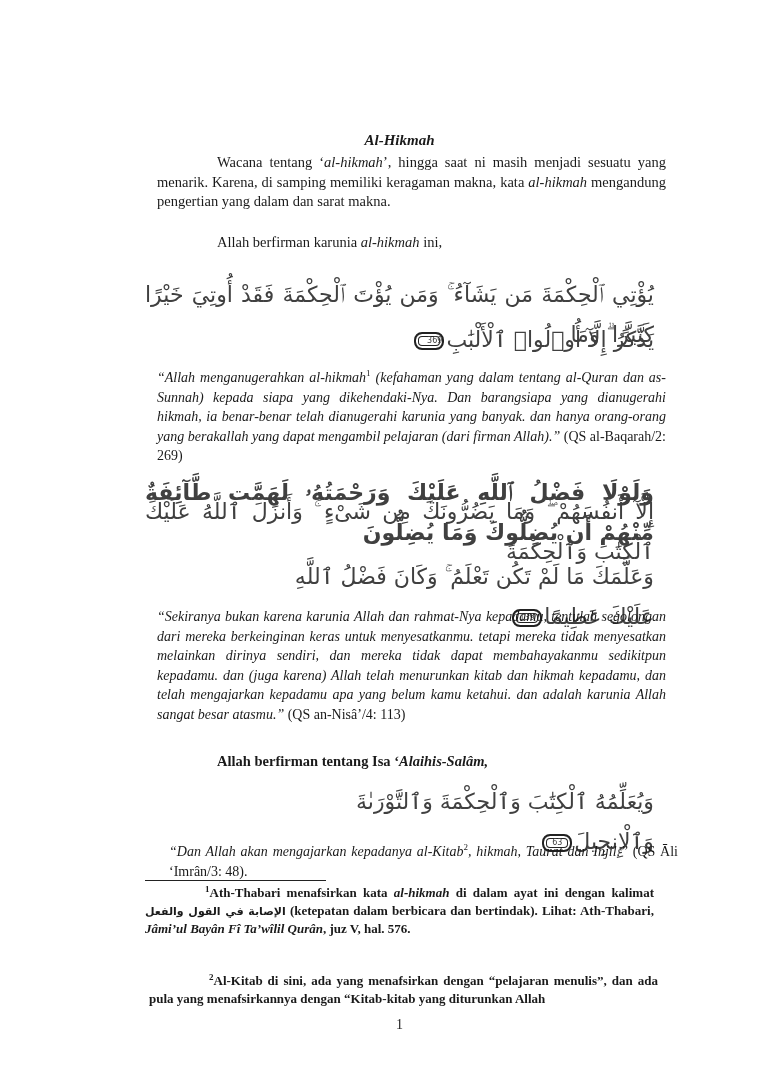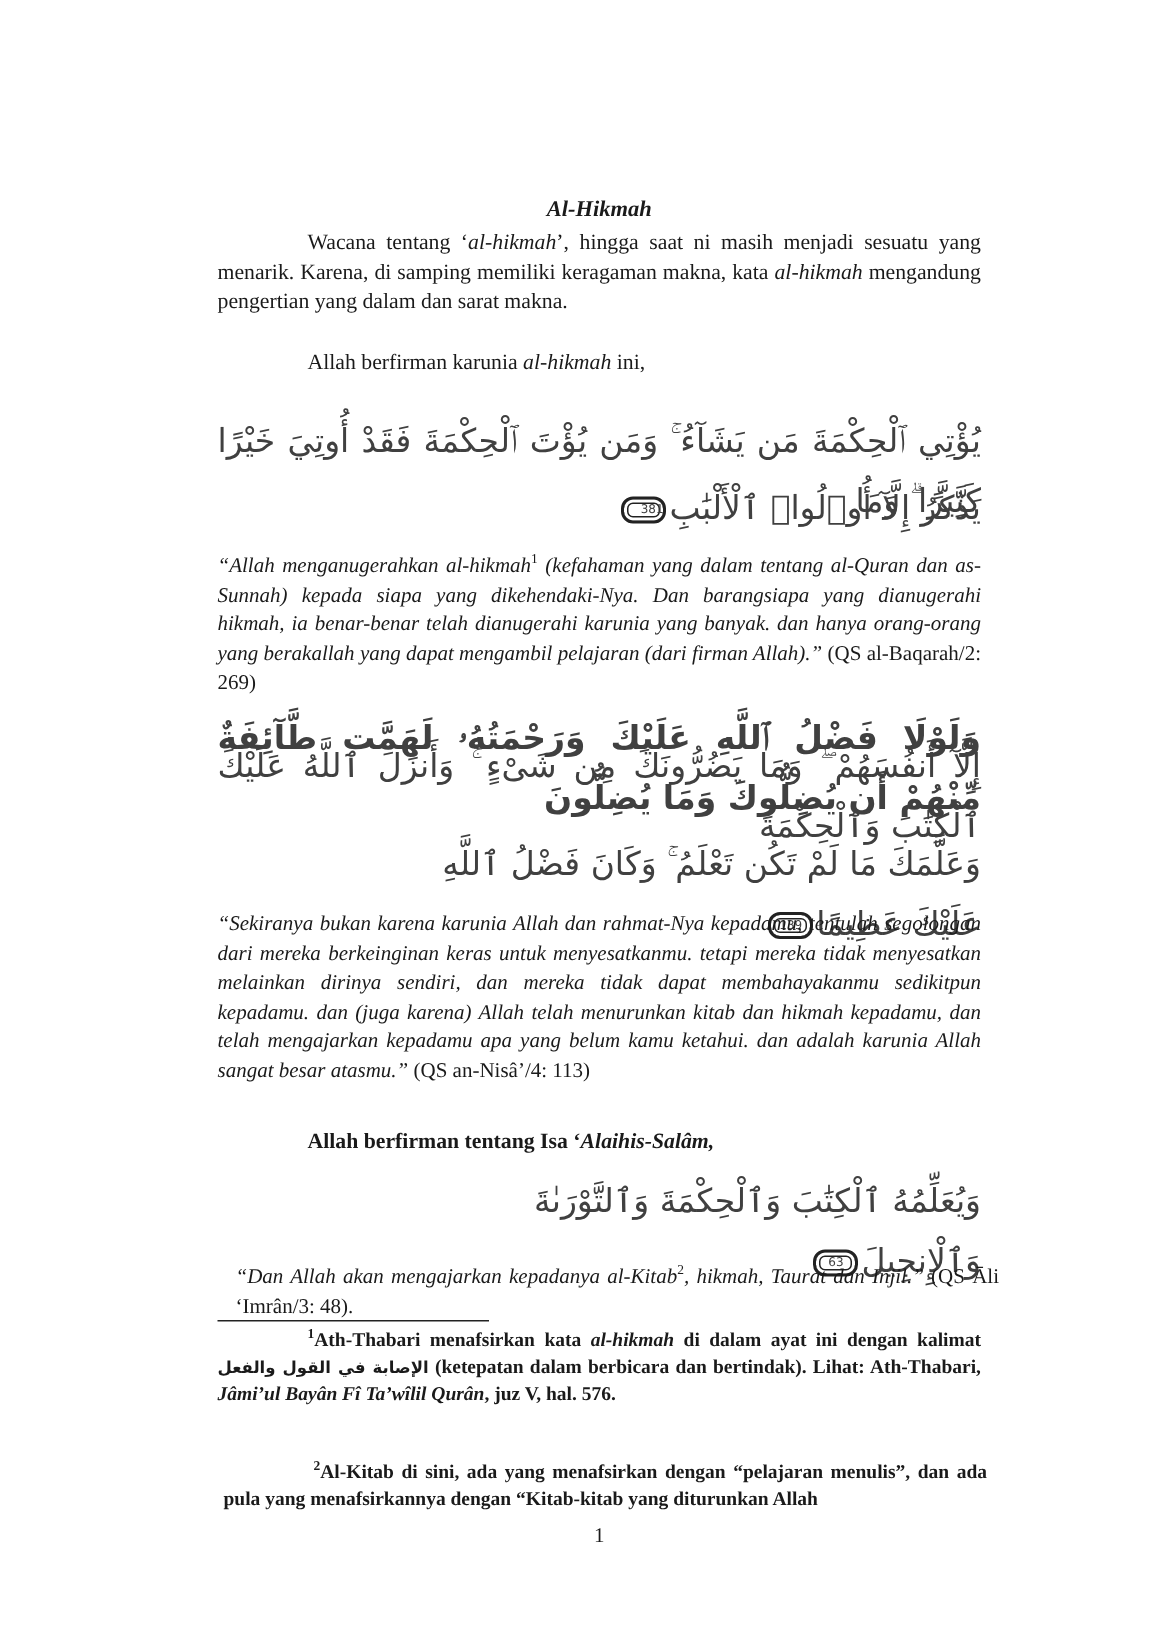--- a/index.html
+++ b/index.html
@@ -1,21 +1,21 @@
 <!DOCTYPE html>
 <html><head>
   <meta charset="utf-8">
   <style>
     html, body { margin: 0; padding: 0; background: #ffffff; }
     body { width: 768px; height: 1086px; position: relative; overflow: hidden;
            font-family: "Liberation Serif", "DejaVu Serif", serif; color: #1a1a1a; }
     .page { position: absolute; left: 145px; top: 0; width: 509px; }
     .title { position: absolute; top: 132px; left: 0; width: 509px; text-align: center;
              font-weight: bold; font-style: italic; font-size: 15px; }
-    .para { position: absolute; left: 0; width: 509px; font-size: 14.5px; line-height: 19.5px;
+    .para { position: absolute; left: 12px; width: 509px; font-size: 14.5px; line-height: 19.5px;
             text-align: justify; text-align-last: left; }
     .indent { text-indent: 60px; }
     .it { font-style: italic; }
     .quote { font-style: italic; font-size: 14px; line-height: 19.5px; }
     .arabic { position: absolute; left: 0; width: 509px; direction: rtl; text-align: justify;
               text-align-last: right; font-family: "DejaVu Sans", sans-serif; font-size: 22px;
               line-height: 40px; color: #404040; }
     .ayah-num { display: inline-block; width: 26px; height: 14px; border: 2px solid #222;
                 border-radius: 8px; font-size: 8px; line-height: 14px; text-align: center;
                 vertical-align: middle; margin: 0 2px; font-family: "DejaVu Sans", sans-serif;
@@ -35,21 +35,21 @@
 
 <div class="page">
 
   <div class="title">Al-Hikmah</div>
 
   <p class="para indent" style="top:153px; margin:0;"><span>Wacana tentang ‘</span><span class="it">al-hikmah</span><span>’, hingga saat ni masih menjadi sesuatu yang menarik. Karena, di samping memiliki keragaman makna, kata </span><span class="it">al-hikmah</span><span> mengandung pengertian yang dalam dan sarat makna.</span></p>
 
   <p class="para indent" style="top:233px; margin:0;"><span>Allah berfirman karunia </span><span class="it">al-hikmah</span><span> ini,</span></p>
 
   <div class="arabic" style="top:275px;">يُؤْتِي ٱلْحِكْمَةَ مَن يَشَآءُ ۚ وَمَن يُؤْتَ ٱلْحِكْمَةَ فَقَدْ أُوتِيَ خَيْرًا كَثِيرًا ۗ وَمَا</div>
-  <div class="arabic" style="top:320px;"><span>يَذَّكَّرُ إِلَّآ أُو۟لُوا۟ ٱلْأَلْبَٰبِ</span><span class="ayah-num">381</span></div>
+  <div class="arabic" style="top:320px;"><span>يَذَّكَّرُ إِلَّآ أُو۟لُوا۟ ٱلْأَلْبَٰبِ</span><span class="ayah-num">369</span></div>
 
   <p class="para quote" style="top:368px; margin:0;"><span>“Allah menganugerahkan al-hikmah</span><span class="sup">1</span><span> (kefahaman yang dalam tentang al-Quran dan as-Sunnah) kepada siapa yang dikehendaki-Nya. Dan barangsiapa yang dianugerahi hikmah, ia benar-benar telah dianugerahi karunia yang banyak. dan hanya orang-orang yang berakallah yang dapat mengambil pelajaran (dari firman Allah).”</span><span style="font-style:normal;"> (QS al-Baqarah/2: 269)</span></p>
 
   <div class="arabic" style="top:473px;font-weight:bold;">وَلَوْلَا فَضْلُ ٱللَّهِ عَلَيْكَ وَرَحْمَتُهُۥ لَهَمَّت طَّآئِفَةٌ مِّنْهُمْ أَن يُضِلُّوكَ وَمَا يُضِلُّونَ</div>
   <div class="arabic" style="top:492px;">إِلَّآ أَنفُسَهُمْ ۖ وَمَا يَضُرُّونَكَ مِن شَىْءٍ ۚ وَأَنزَلَ ٱللَّهُ عَلَيْكَ ٱلْكِتَٰبَ وَٱلْحِكْمَةَ</div>
   <div class="arabic" style="top:557px; text-align:right; text-align-last:auto; padding-right:0; width:370px; left:139px;"><span>وَعَلَّمَكَ مَا لَمْ تَكُن تَعْلَمُ ۚ وَكَانَ فَضْلُ ٱللَّهِ عَلَيْكَ عَظِيمًا</span><span class="ayah-num">139</span></div>
 
   <p class="para quote" style="top:607px; margin:0;"><span>“Sekiranya bukan karena karunia Allah dan rahmat-Nya kepadamu, tentulah segolongan dari mereka berkeinginan keras untuk menyesatkanmu. tetapi mereka tidak menyesatkan melainkan dirinya sendiri, dan mereka tidak dapat membahayakanmu sedikitpun kepadamu. dan (juga karena) Allah telah menurunkan kitab dan hikmah kepadamu, dan telah mengajarkan kepadamu apa yang belum kamu ketahui. dan adalah karunia Allah sangat besar atasmu.”</span><span style="font-style:normal;"> (QS an-Nisâ’/4: 113)</span></p>
 
   <p class="para indent" style="top:752px; margin:0;font-weight:bold;"><span>Allah berfirman tentang Isa ‘</span><span class="it">Alaihis-Salâm,</span></p>

